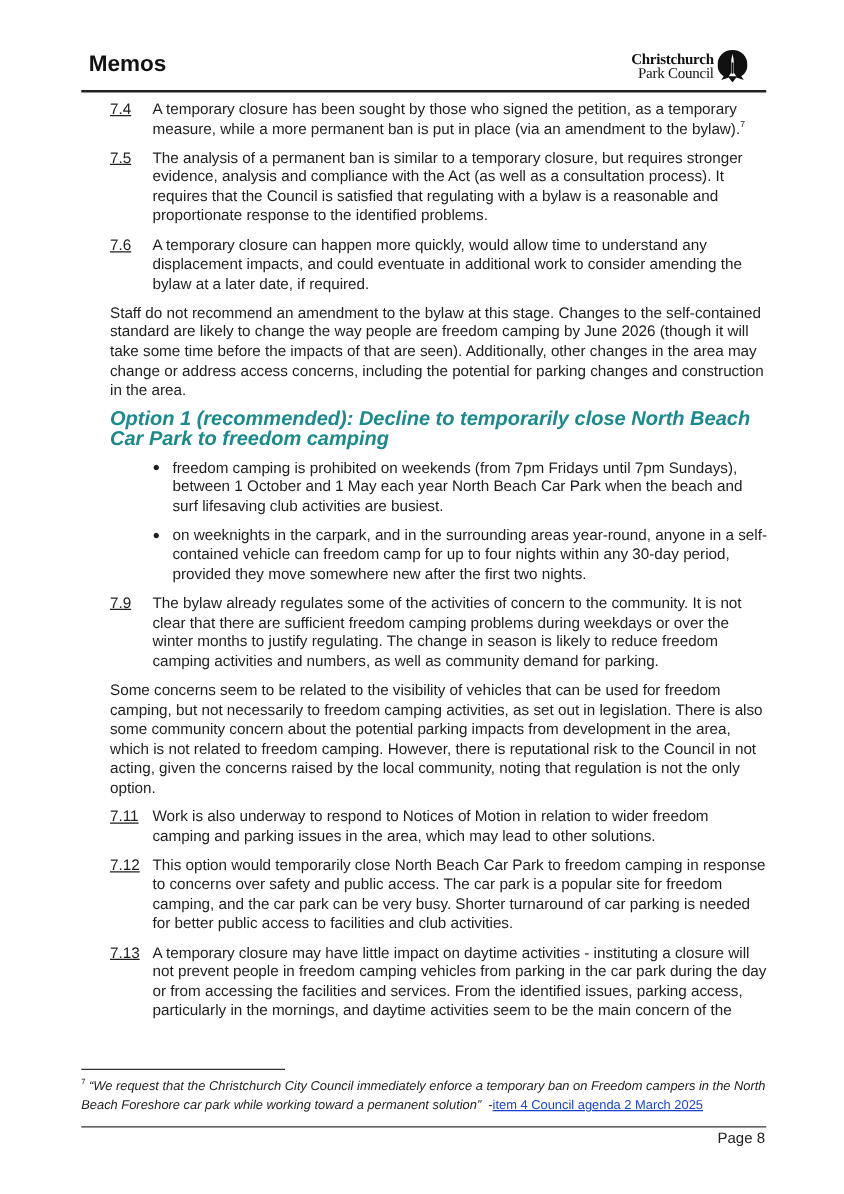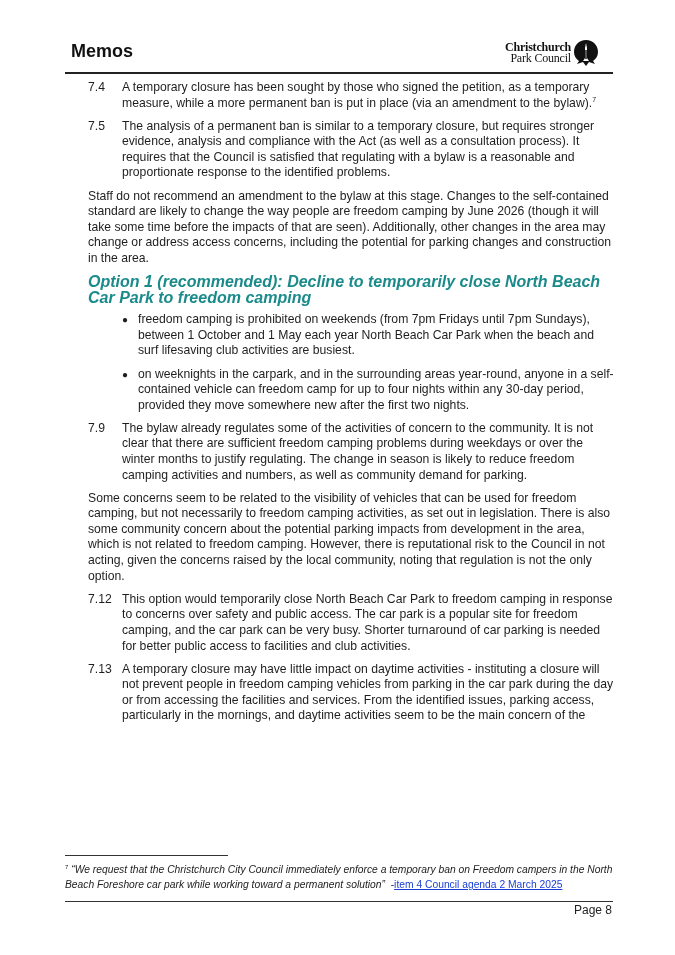--- a/index.html
+++ b/index.html
@@ -87,20 +87,21 @@
       line-height: 15.6px;
       color: #1e1e1e;
     }
     .para {
       display: flex;
       margin-bottom: 7.5px;
     }
     .para-num {
       width: 34px;
       flex-shrink: 0;
+      text-decoration: underline;
     }
     .para-text {
       flex: 1;
     }
     sup {
       font-size: 7px;
       line-height: 0;
       vertical-align: super;
     }
     .subheading {
@@ -198,20 +199,24 @@
     <div class="para">
       <span class="para-num">7.4</span>
       <span class="para-text"><span>A temporary closure has been sought by those who signed the petition, as a temporary measure, while a more permanent ban is put in place (via an amendment to the bylaw).</span><sup>7</sup></span>
     </div>
 
     <div class="para">
       <span class="para-num">7.5</span>
       <span class="para-text">The analysis of a permanent ban is similar to a temporary closure, but requires stronger evidence, analysis and compliance with the Act (as well as a consultation process). It requires that the Council is satisfied that regulating with a bylaw is a reasonable and proportionate response to the identified problems.</span>
     </div>
 
+    <div class="para">
+      <span class="para-num">7.6</span>
+      <span class="para-text">A temporary closure can happen more quickly, would allow time to understand any displacement impacts, and could eventuate in additional work to consider amending the bylaw at a later date, if required.</span>
+    </div>
 
     <div class="para">
       <span class="para-text">Staff do not recommend an amendment to the bylaw at this stage. Changes to the self-contained standard are likely to change the way people are freedom camping by June 2026 (though it will take some time before the impacts of that are seen). Additionally, other changes in the area may change or address access concerns, including the potential for parking changes and construction in the area.</span>
     </div>
 
     <div class="subheading">Option 1 (recommended): Decline to temporarily close North Beach Car Park to freedom camping</div>
 
     <ul class="bullets">
       <li class="bullet">
         <span class="bullet-dot">●</span>
@@ -225,20 +230,24 @@
 
     <div class="para">
       <span class="para-num">7.9</span>
       <span class="para-text">The bylaw already regulates some of the activities of concern to the community. It is not clear that there are sufficient freedom camping problems during weekdays or over the winter months to justify regulating. The change in season is likely to reduce freedom camping activities and numbers, as well as community demand for parking.</span>
     </div>
 
     <div class="para">
       <span class="para-text">Some concerns seem to be related to the visibility of vehicles that can be used for freedom camping, but not necessarily to freedom camping activities, as set out in legislation. There is also some community concern about the potential parking impacts from development in the area, which is not related to freedom camping. However, there is reputational risk to the Council in not acting, given the concerns raised by the local community, noting that regulation is not the only option.</span>
     </div>
 
+    <div class="para">
+      <span class="para-num">7.11</span>
+      <span class="para-text">Work is also underway to respond to Notices of Motion in relation to wider freedom camping and parking issues in the area, which may lead to other solutions.</span>
+    </div>
 
 
     <div class="para">
       <span class="para-num">7.12</span>
       <span class="para-text">This option would temporarily close North Beach Car Park to freedom camping in response to concerns over safety and public access. The car park is a popular site for freedom camping, and the car park can be very busy. Shorter turnaround of car parking is needed for better public access to facilities and club activities.</span>
     </div>
 
     <div class="para">
       <span class="para-num">7.13</span>
       <span class="para-text">A temporary closure may have little impact on daytime activities - instituting a closure will not prevent people in freedom camping vehicles from parking in the car park during the day or from accessing the facilities and services. From the identified issues, parking access, particularly in the mornings, and daytime activities seem to be the main concern of the</span>

